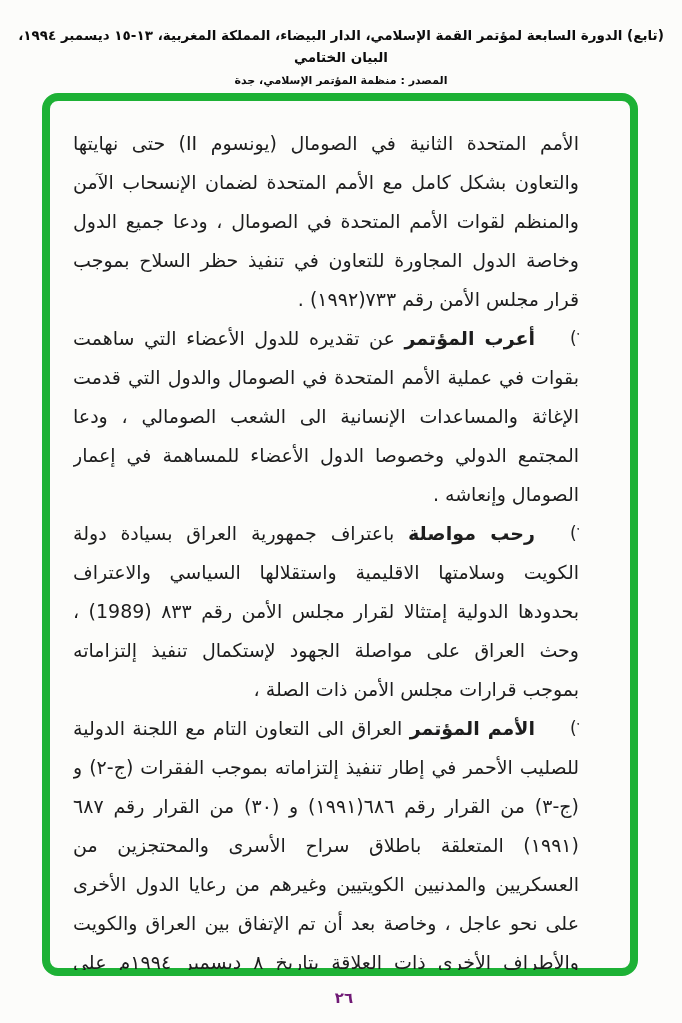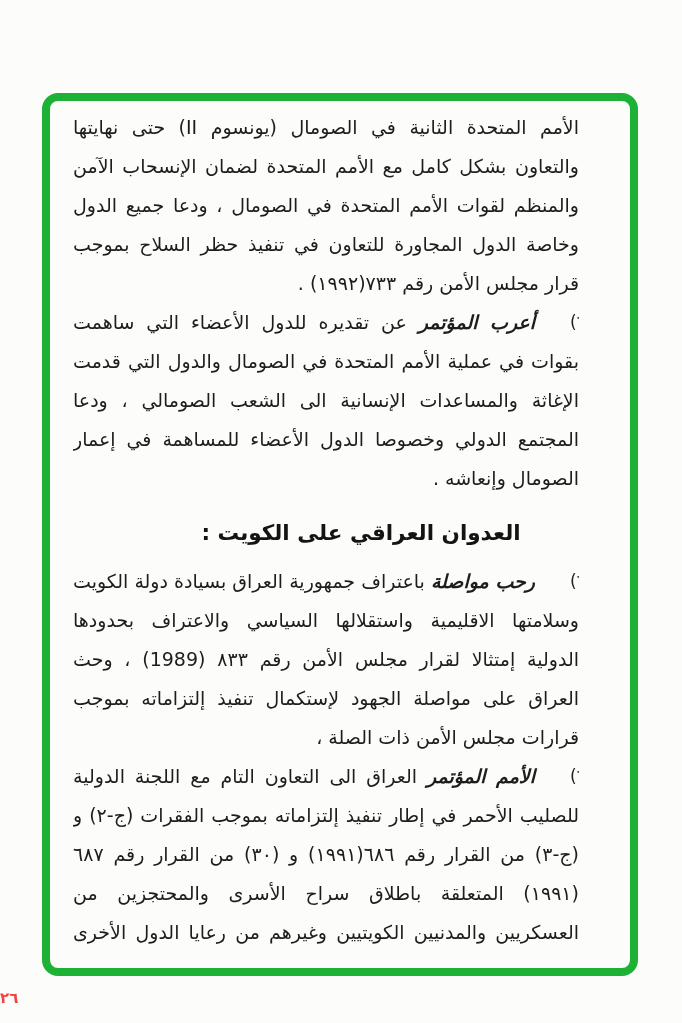--- a/index.html
+++ b/index.html
@@ -20,66 +20,69 @@
 
   .frame {
     position: absolute; left: 42px; top: 93px;
     width: 596px; height: 883px;
     border: 8px solid #1db135;
     border-radius: 16px;
     background: transparent;
   }
 
   .text-col {
-    position: absolute; left: 73px; top: 108px;
+    position: absolute; left: 73px; top: 124px;
     width: 506px; height: 846px; overflow: hidden;
     direction: rtl; text-align: justify;
     font-size: 19px; line-height: 39px; color: #1d1d1d;
   }
   .para { margin: 0; }
   .numbered { position: relative; text-indent: 44px; }
   .num {
     position: absolute; right: -16px; top: 0;
     text-indent: 0; font-size: 17px; color: #222;
   }
-  .lead { font-weight: bold; font-style: italic; }
+  .lead { font-weight: bold; }
 
   .section-heading {
     font-size: 21.5px; font-weight: bold;
     text-align: center; text-indent: 0;
     margin: 15px 0 10px; padding-left: 70px;
     color: #141414;
   }
 
   .page-number {
-    position: absolute; bottom: 16px; left: 0; right: 0;
-    text-align: left; font-weight: bold; font-size: 15px; color: #ef4444;
+    position: absolute; bottom: 16px; left: 6px; right: 0;
+    text-align: center; font-weight: bold; font-size: 15px; color: #701a75;
   }
 </style>
 </head>
 <body>
 
 <div class="page">
 
+  <div class="header">
+    <div class="header-line1">(تابع) الدورة السابعة لمؤتمر القمة الإسلامي، الدار البيضاء، المملكة المغربية، ١٣-١٥ ديسمبر ١٩٩٤، البيان الختامي</div>
+    <div class="header-line2">المصدر : منظمة المؤتمر الإسلامي، جدة</div>
+  </div>
 
   <div class="frame"></div>
 
   <div class="text-col">
 
     <p class="para">
       <span>الأمم المتحدة الثانية في الصومال (يونسوم II) حتى نهايتها والتعاون بشكل كامل مع الأمم المتحدة لضمان الإنسحاب الآمن والمنظم لقوات الأمم المتحدة في الصومال ، ودعا جميع الدول وخاصة الدول المجاورة للتعاون في تنفيذ حظر السلاح بموجب قرار مجلس الأمن رقم ٧٣٣(١٩٩٢) .</span>
     </p>
 
     <p class="para numbered">
       <span class="num">٦٣)</span>
       <b class="lead">أعرب المؤتمر</b>
       <span>عن تقديره للدول الأعضاء التي ساهمت بقوات في عملية الأمم المتحدة في الصومال والدول التي قدمت الإغاثة والمساعدات الإنسانية الى الشعب الصومالي ، ودعا المجتمع الدولي وخصوصا الدول الأعضاء للمساهمة في إعمار الصومال وإنعاشه .</span>
     </p>
 
-    <h2 class="section-heading">العدوان العراقي على الكويت :</h2>
 
     <p class="para numbered">
       <span class="num">٦٤)</span>
       <b class="lead">رحب مواصلة</b>
       <span>باعتراف جمهورية العراق بسيادة دولة الكويت وسلامتها الاقليمية واستقلالها السياسي والاعتراف بحدودها الدولية إمتثالا لقرار مجلس الأمن رقم ٨٣٣ (1989) ، وحث العراق على مواصلة الجهود لإستكمال تنفيذ إلتزاماته بموجب قرارات مجلس الأمن ذات الصلة ،</span>
     </p>
 
     <p class="para numbered">
       <span class="num">٦٥)</span>
       <b class="lead">الأمم المؤتمر</b>

